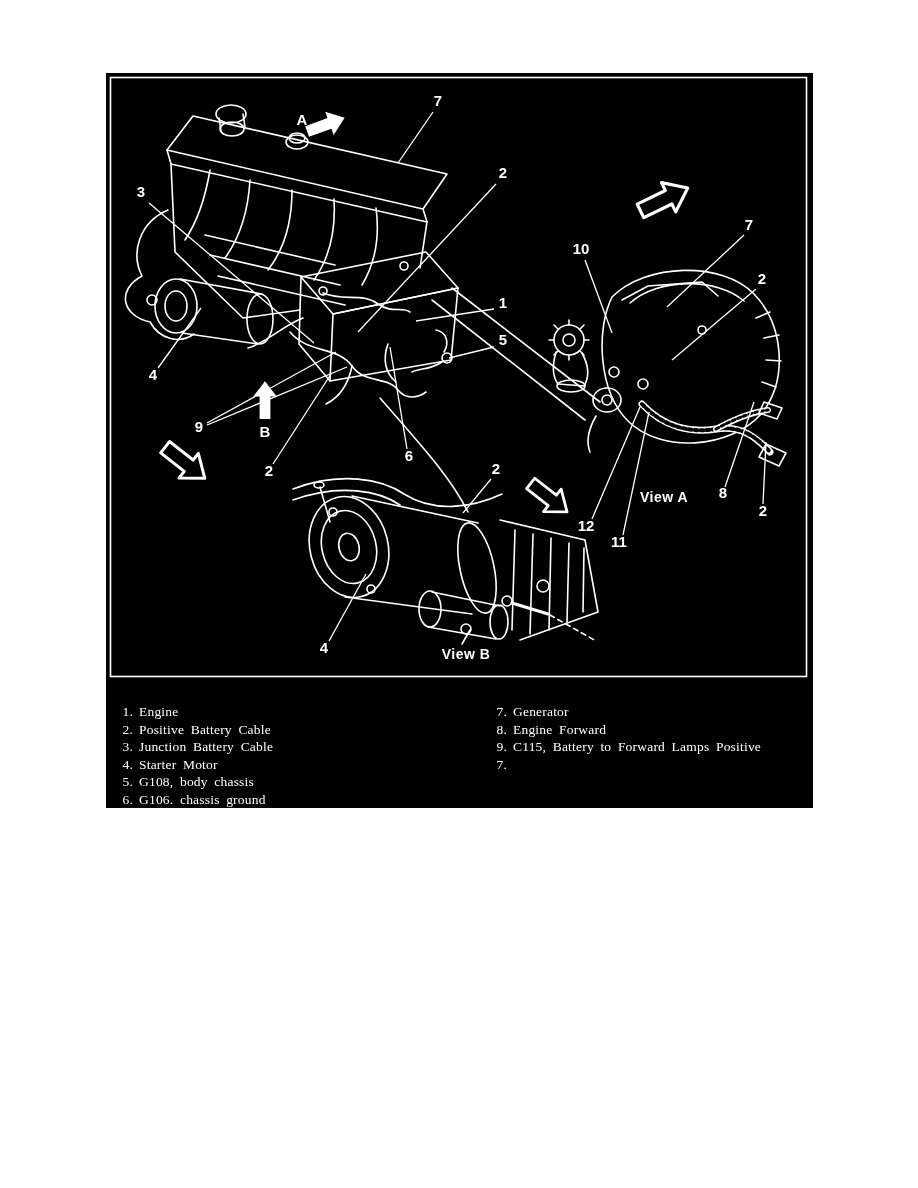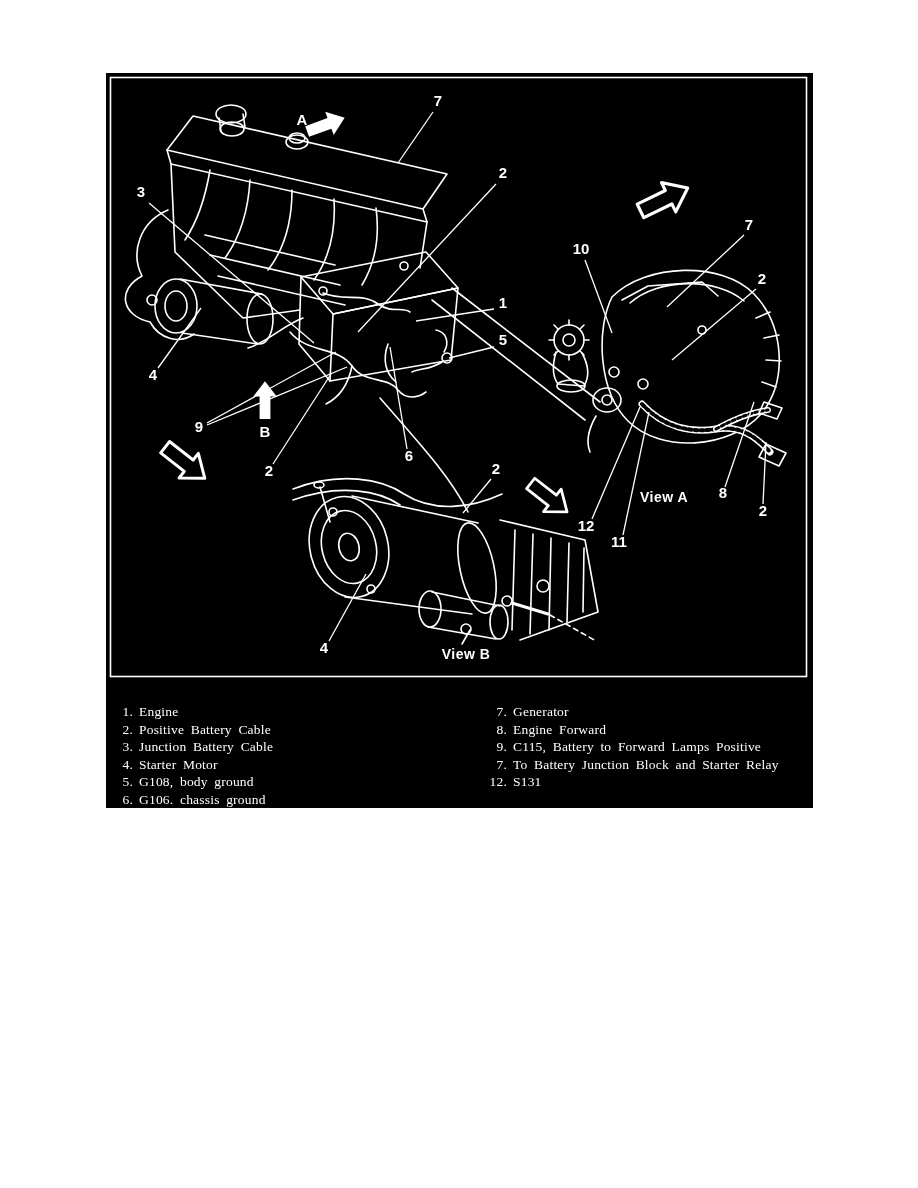--- a/index.html
+++ b/index.html
@@ -249,21 +249,21 @@
         <div class="legend-row">
           <span class="lnum">3.</span>
           <span class="ltxt">Junction Battery Cable</span>
         </div>
         <div class="legend-row">
           <span class="lnum">4.</span>
           <span class="ltxt">Starter Motor</span>
         </div>
         <div class="legend-row">
           <span class="lnum">5.</span>
-          <span class="ltxt">G108, body ground</span>
+          <span class="ltxt">G108, body chassis</span>
         </div>
         <div class="legend-row">
           <span class="lnum">6.</span>
           <span class="ltxt">G106. chassis ground</span>
         </div>
       </div>
     <div class="legend-col legend-right">
         <div class="legend-row">
           <span class="lnum">7.</span>
           <span class="ltxt">Generator</span>
@@ -271,21 +271,16 @@
         <div class="legend-row">
           <span class="lnum">8.</span>
           <span class="ltxt">Engine Forward</span>
         </div>
         <div class="legend-row">
           <span class="lnum">9.</span>
           <span class="ltxt">C115, Battery to Forward Lamps Positive</span>
         </div>
         <div class="legend-row">
           <span class="lnum">7.</span>
-          <span class="ltxt">To Battery Junction Block and Starter Relay</span>
-        </div>
-        <div class="legend-row">
-          <span class="lnum">12.</span>
-          <span class="ltxt">S131</span>
         </div>
       </div>
   </div>
 </div>
 
 </body></html>

